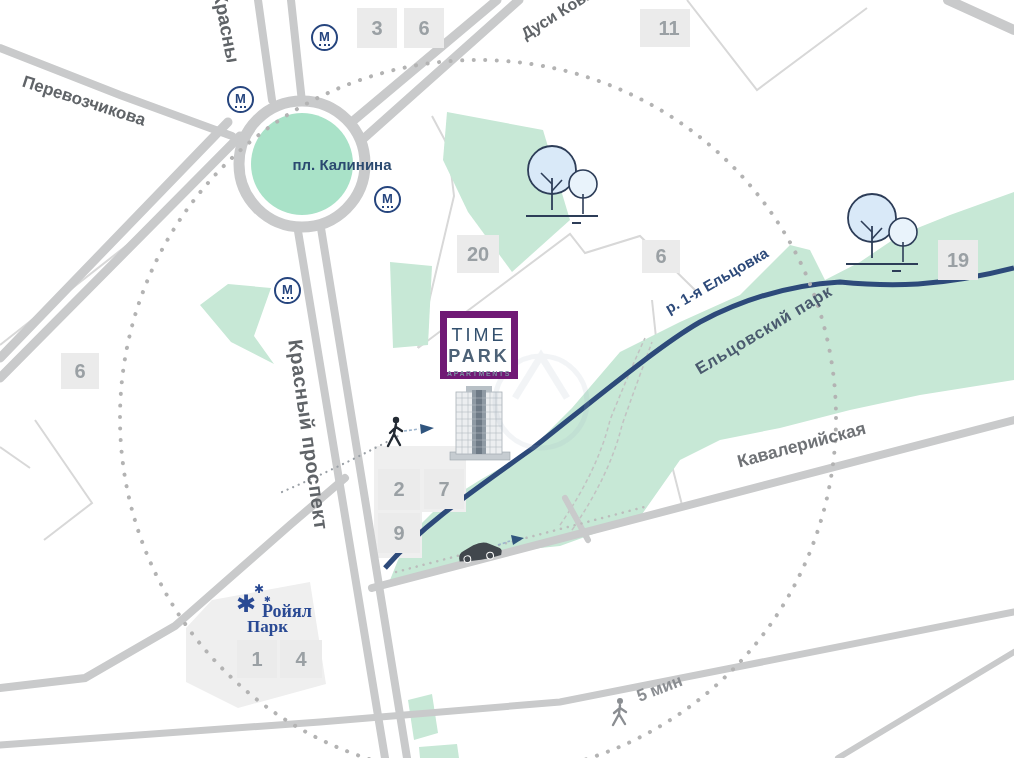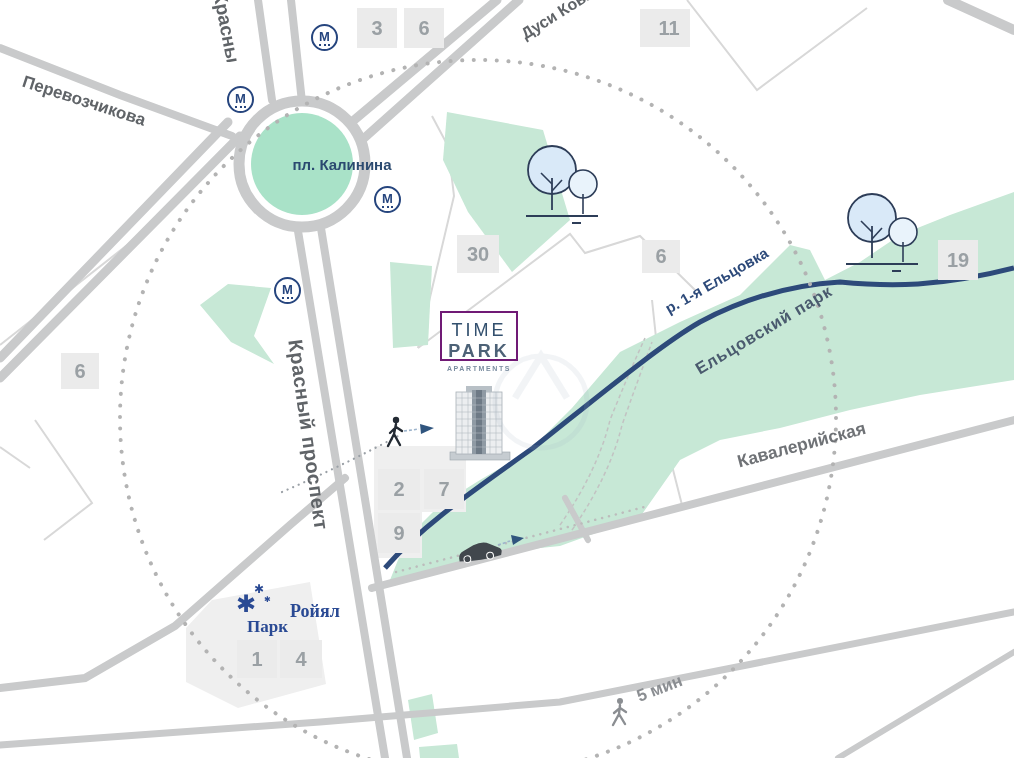--- a/index.html
+++ b/index.html
@@ -8,22 +8,22 @@
   #stage svg{position:absolute;left:0;top:0;z-index:1;}
   .lbl{position:absolute;z-index:4;white-space:nowrap;transform-origin:0 0;font-weight:bold;}
   .street{color:#606468;}
   .badge{position:absolute;z-index:10;background:#ebebeb;color:#9aa0a4;font-weight:bold;
          font-size:20px;display:flex;align-items:center;justify-content:center;}
   .metro{position:absolute;z-index:10;width:27px;height:27px;border-radius:50%;
          background:#fff;border:2.5px solid #26457e;box-sizing:border-box;
          display:flex;align-items:center;justify-content:center;}
   .metro .m{color:#26457e;font-weight:bold;font-size:13px;line-height:1;
             border-bottom:2px dotted #26457e;padding-bottom:1px;}
-  #tp-logo{position:absolute;left:440px;top:311px;width:78px;height:50px;z-index:10;
-           background:#fff;border:2px solid #701a75;box-sizing:border-box;text-align:center;}
+  #tp-logo{position:absolute;left:440px;top:311px;width:78px;height:68px;z-index:10;
+           background:#fff;border:7px solid #701a75;box-sizing:border-box;text-align:center;}
   #tp-logo .l1{margin-top:7px;font-size:18px;letter-spacing:3px;color:#33506e;font-weight:500;}
   #tp-logo .l2{font-size:18px;letter-spacing:3px;color:#4d6277;font-weight:700;}
   #tp-logo .l3{margin-top:3px;font-size:7px;letter-spacing:1.6px;color:#7b8da0;font-weight:bold;}
   .royal{position:absolute;z-index:10;font-family:"Liberation Serif",serif;font-weight:bold;
          color:#2a4a94;}
   .star{position:absolute;z-index:10;color:#2a4a94;line-height:1;}
   .wm{position:absolute;z-index:5;font-weight:bold;font-size:27px;letter-spacing:6px;
       color:rgba(150,168,188,0.26);}
   .kal{position:absolute;z-index:6;left:252px;top:156px;width:100px;text-align:center;
        color:#2b4a70;font-weight:bold;font-size:15px;margin-left:40px;}
@@ -187,36 +187,36 @@
   <div class="metro" style="left:374px;top:186px;">
       <span class="m">М</span>
     </div>
   <div class="metro" style="left:274px;top:277px;">
       <span class="m">М</span>
     </div>
 
   <div class="badge" style="left:357px;top:8px;width:40px;height:40px;">3</div>
   <div class="badge" style="left:404px;top:8px;width:40px;height:40px;">6</div>
   <div class="badge" style="left:640px;top:9px;width:42px;height:38px;padding-left:8px;">11</div>
-  <div class="badge" style="left:457px;top:235px;width:42px;height:38px;">30</div>
+  <div class="badge" style="left:457px;top:235px;width:42px;height:38px;">20</div>
   <div class="badge" style="left:642px;top:240px;width:38px;height:33px;">6</div>
   <div class="badge" style="left:938px;top:232px;width:40px;height:40px;margin-top:8px;">19</div>
   <div class="badge" style="left:61px;top:353px;width:38px;height:36px;">6</div>
   <div class="badge" style="left:378px;top:469px;width:42px;height:41px;">2</div>
   <div class="badge" style="left:424px;top:469px;width:40px;height:40px;">7</div>
   <div class="badge" style="left:378px;top:513px;width:42px;height:40px;">9</div>
   <div class="badge" style="left:237px;top:640px;width:40px;height:38px;">1</div>
   <div class="badge" style="left:280px;top:640px;width:42px;height:38px;">4</div>
 
   <div id="tp-logo">
     <div class="l1">TIME</div>
     <div class="l2">PARK</div>
     <div class="l3">APARTMENTS</div>
   </div>
 
   <span class="star" style="left:236px;top:592px;font-size:24px;">✱</span>
   <span class="star" style="left:254px;top:583px;font-size:12px;">✱</span>
   <span class="star" style="left:264px;top:596px;font-size:8px;">✱</span>
-  <div class="royal" style="left:262px;top:601px;font-size:18px;margin-left:28px;">Ройял</div>
+  <div class="royal" style="left:262px;top:601px;font-size:18px;">Ройял</div>
   <div class="royal" style="left:247px;top:617px;font-size:17px;">Парк</div>
 
 
 </div>
 
 </body></html>

